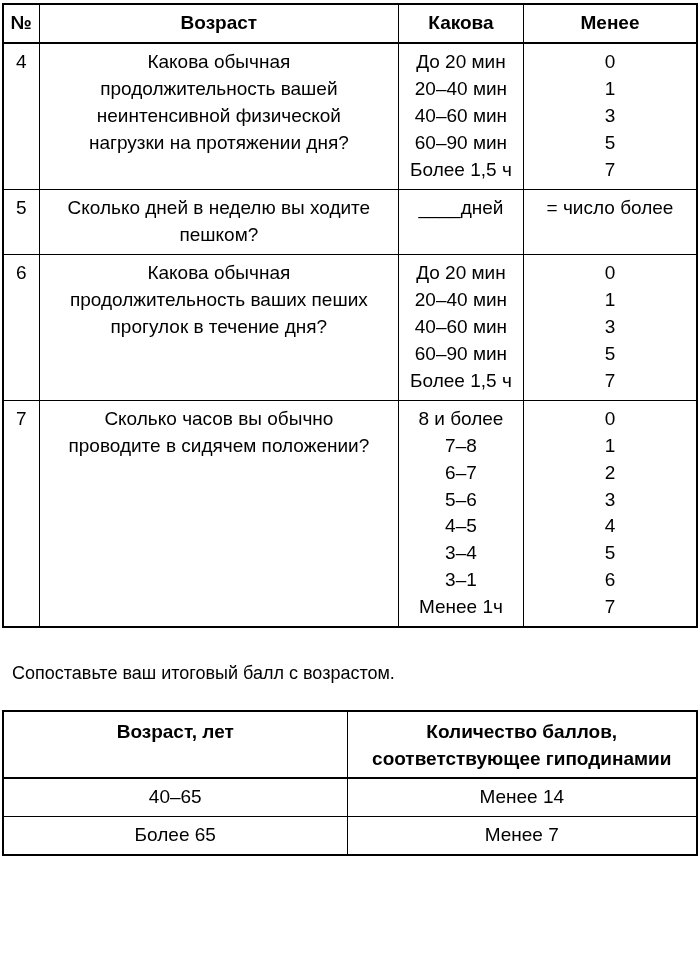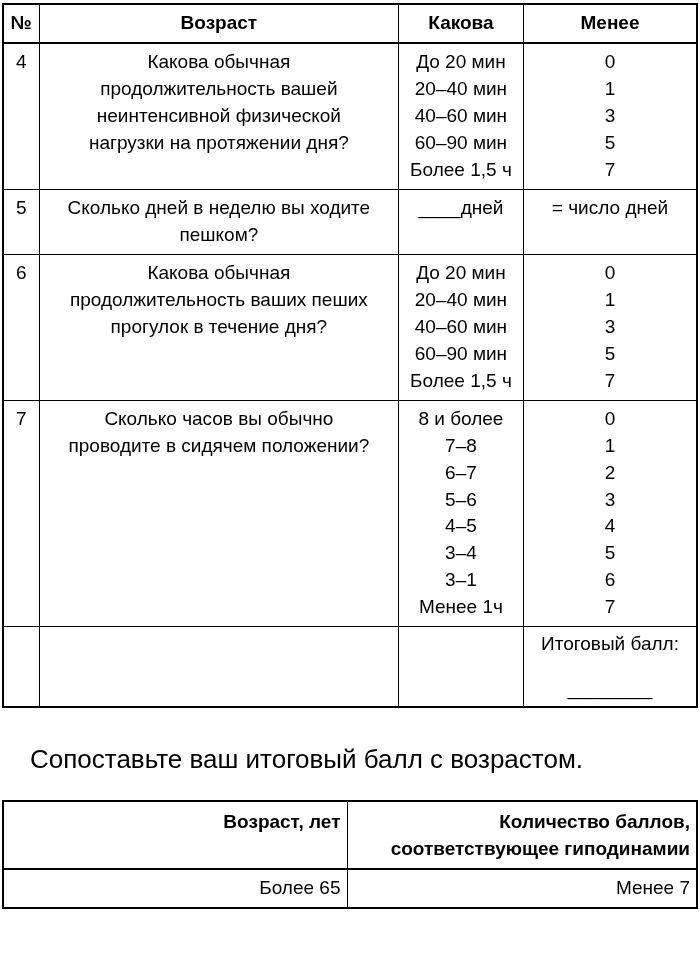--- a/index.html
+++ b/index.html
@@ -43,33 +43,33 @@
     vertical-align: middle;
     padding: 5px 2px;
   }
   .t1 .c-num  { width: 36px; }
   .t1 .c-q    { width: 356px; }
   .t1 .c-vol  { width: 124px; }
   .t1 .c-sc   { width: 172px; }
   .t1 tr.last td { height: 56px; line-height: 1.18; padding-top: 6px; }
   
   .note {
-    margin: 33px 0 23px 30px;
-    font-size: 26px;
+    margin: 33px 0 23px 12px;
+    font-size: 18px;
     line-height: 1.4;
   }
   
   .t2 {
     width: 696px;
     margin-left: 2px;
     border: 2px solid #000;
   }
   .t2 th, .t2 td {
     border: 1.5px solid #000;
-    text-align: right;
+    text-align: center;
     padding: 5px 6px;
     overflow: hidden;
   }
   .t2 th {
     font-weight: bold;
     vertical-align: top;
     white-space: pre-line;
     border-bottom: 2px solid #000;
     padding-top: 7px;
   }
@@ -113,21 +113,21 @@
 1
 3
 5
 7</td>
       </tr>
       <tr>
         <td>5</td>
         <td>Сколько дней в неделю вы ходите
 пешком?</td>
         <td>____дней</td>
-        <td>= число дней</td>
+        <td>= число более</td>
       </tr>
       <tr>
         <td>6</td>
         <td>Какова обычная
 продолжительность ваших пеших
 прогулок в течение дня?</td>
         <td>До 20 мин
 20–40 мин
 40–60 мин
 60–90 мин
@@ -152,46 +152,42 @@
 Менее 1ч</td>
         <td>0
 1
 2
 3
 4
 5
 6
 7</td>
       </tr>
-      <tr class="last">
-        <td></td>
-        <td></td>
-        <td></td>
-        <td>Итоговый балл:
-
-________</td>
-      </tr>
     </tbody>
   </table>
 
   <p class="note">Сопоставьте ваш итоговый балл с возрастом.</p>
 
   <table class="t2">
     <colgroup>
       <col class="c-age">
         <col class="c-score">
     </colgroup>
     <thead>
       <tr>
         <th>Возраст, лет</th>
         <th>Количество баллов,
 соответствующее гиподинамии</th>
       </tr>
     </thead>
     <tbody>
       <tr>
+        <td>40–65</td>
+        <td>Менее 14</td>
+      </tr>
+      <tr>
         <td>Более 65</td>
         <td>Менее 7</td>
       </tr>
     </tbody>
   </table>
 
 </div>
 
 </body></html>

